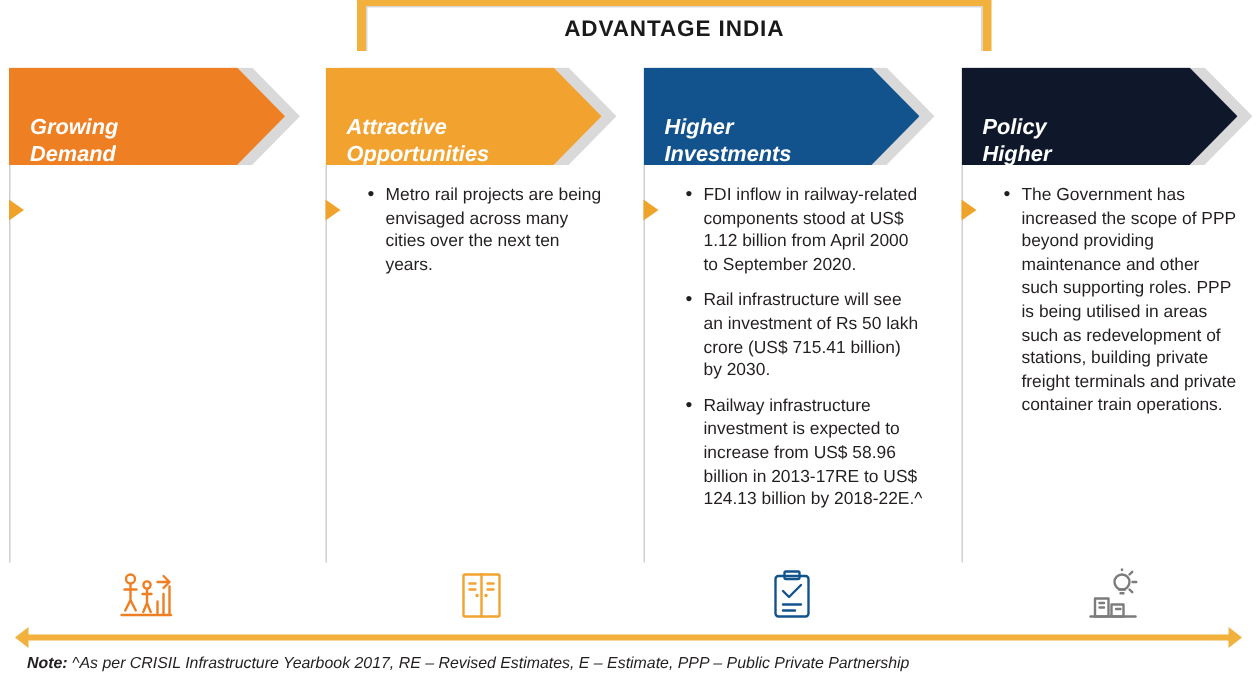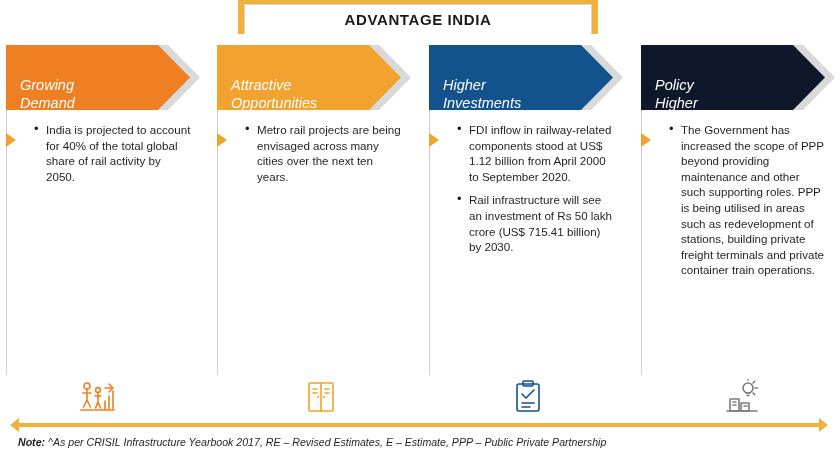--- a/index.html
+++ b/index.html
@@ -13,21 +13,21 @@
     font-family: "Liberation Sans", sans-serif;
     position: relative;
     overflow: hidden;
   }
 
   
   .title-banner {
     position: absolute;
     left: 238px;
     top: 0px;
-    width: 360px;
+    width: 423px;
     height: 34px;
     background: #f2b03c;
     display: flex;
     align-items: center;
     justify-content: center;
   }
   .title-banner .inner {
     position: absolute;
     left: 6px;
     top: 4px;
@@ -78,21 +78,21 @@
     top: 0;
     width: 184px;
     height: 65px;
     clip-path: polygon(0 0, 152px 0, 184px 32.5px, 152px 65px, 0 65px);
     display: flex;
     align-items: center;
   }
   .chev .label {
     color: #ffffff;
     font-size: 14.5px;
-    font-weight: normal;
+    font-weight: bold;
     font-style: italic;
     line-height: 18px;
     padding-left: 14px;
     padding-right: 24px;
     margin-top: 33px;
   }
 
   
   .vline {
     position: absolute;
@@ -229,21 +229,20 @@
       <div class="label">
         <span>Growing</span><br>
         <span>Demand</span>
       </div>
     </div>
   </div>
 </div>
 <div class="vline vline-0"></div>
 <div class="tri tri-0"></div>
 <ul class="bullets b-0">
-  <li>India is projected to account for 40% of the total global share of rail activity by 2050.</li>
 </ul>
 
 <div class="col col-1">
   <div class="chev">
     <div class="shadow"></div>
     <div class="body" style="background:#f2a22e">
       <div class="label">
         <span>Attractive</span><br>
         <span>Opportunities</span>
       </div>
@@ -265,20 +264,21 @@
         <span>Investments</span>
       </div>
     </div>
   </div>
 </div>
 <div class="vline vline-2"></div>
 <div class="tri tri-2"></div>
 <ul class="bullets b-2">
   <li>FDI inflow in railway-related components stood at US$ 1.12 billion from April 2000 to September 2020.</li>
   <li>Rail infrastructure will see an investment of Rs 50 lakh crore (US$ 715.41 billion) by 2030.</li>
+  <li>Railway infrastructure investment is expected to increase from US$ 58.96 billion in 2013-17RE to US$ 124.13 billion by 2018-22E.^</li>
 </ul>
 
 <div class="col col-3">
   <div class="chev">
     <div class="shadow"></div>
     <div class="body" style="background:#0f172a">
       <div class="label">
         <span>Policy</span><br>
         <span>Higher</span>
       </div>

